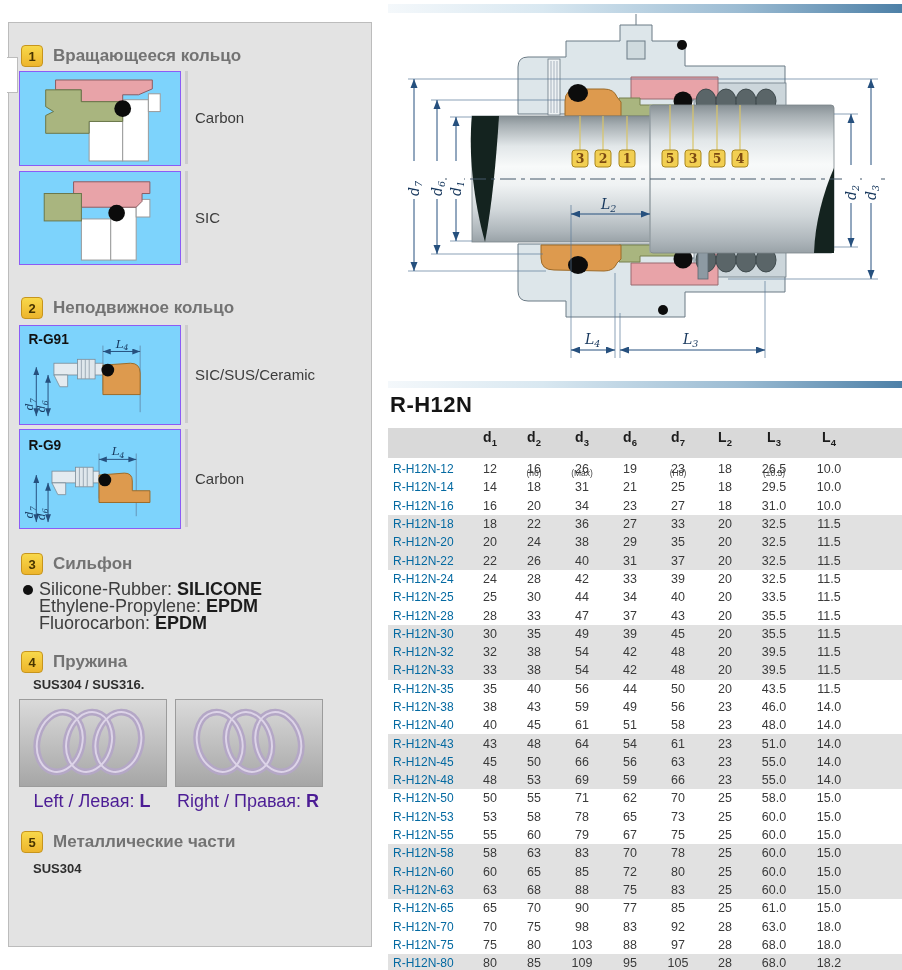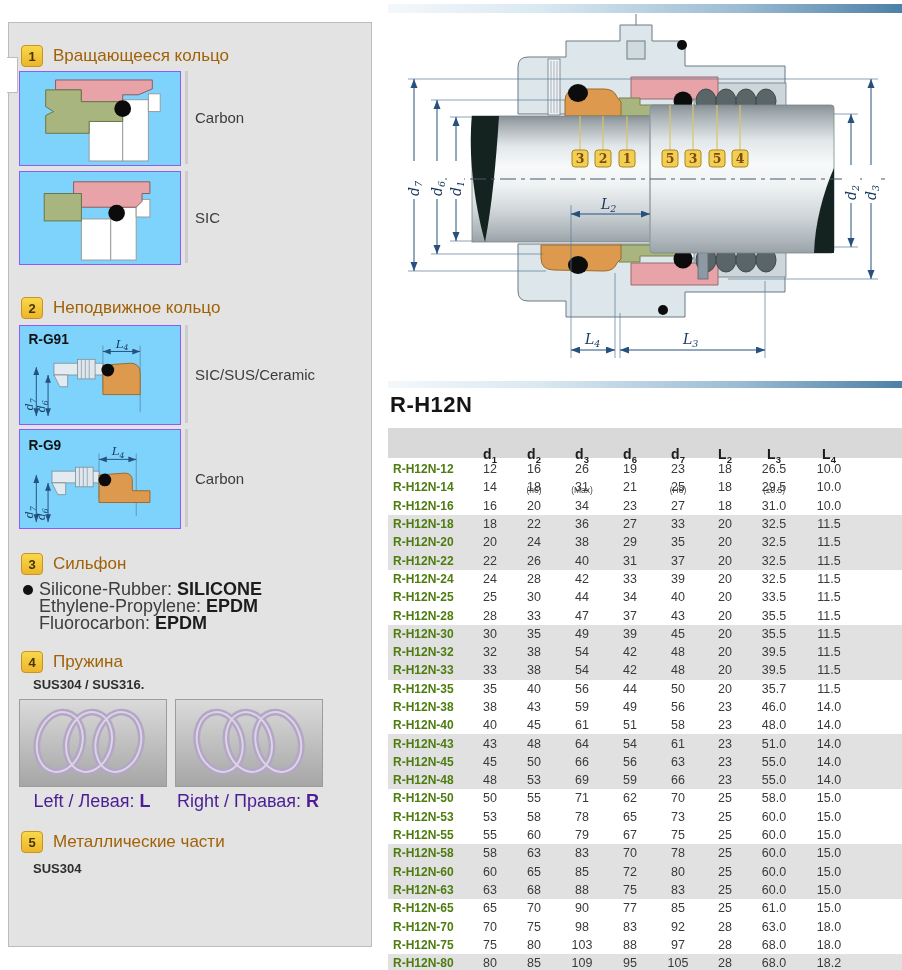--- a/index.html
+++ b/index.html
@@ -7,43 +7,43 @@
        font-family:"Liberation Sans",sans-serif;color:#222;overflow:hidden;}
   
   .sidebar{position:absolute;left:8px;top:22px;width:362px;height:923px;
            background:#e3e3e3;border:1px solid #bcbcbc;}
   .notch{position:absolute;left:-2px;top:34px;width:10px;height:34px;background:#fff;
          border:1px solid #bcbcbc;border-left:none;}
   .sec-head{position:absolute;left:12px;display:flex;align-items:center;gap:10px;}
   .badge{width:20px;height:20px;border-radius:4px;flex:0 0 auto;
          background:linear-gradient(180deg,#f8d84a,#edb52c);border:1px solid #c7951d;
          color:#473400;font-size:13px;font-weight:bold;display:flex;align-items:center;justify-content:center;}
-  .sec-title{font-size:17px;font-weight:normal;color:#a16207;}
+  .sec-title{font-size:17px;font-weight:bold;color:#737373;}
   .panel{position:absolute;left:10px;width:160px;background:#7dd3fc;border:1px solid #8b5cf6;}
   .panel-div{position:absolute;width:3px;background:#cdcdcd;}
   .panel-label{position:absolute;font-size:15px;color:#3c3c3c;}
   .bullets{position:absolute;left:30px;font-size:18px;color:#3d3d3d;line-height:17px;}
   .bullets b{color:#1c1c1c;}
   .dot{position:absolute;left:14px;width:10px;height:10px;border-radius:50%;background:#111;}
   .subtt{position:absolute;left:24px;font-size:13px;font-weight:bold;color:#2e2e2e;}
   .spring-panel{position:absolute;width:146px;height:86px;border:1px solid #9c9c9c;
                 background:linear-gradient(180deg,#dadada,#a6a6a6);}
   .spring-cap{position:absolute;font-size:18px;color:#4c1d95;text-align:center;width:146px;}
   
   .bluebar{position:absolute;left:388px;width:514px;
            background:linear-gradient(90deg,#f4f8fb 0%,#d9e8f1 30%,#9cbcd3 68%,#4d80a7 100%);}
   .rtitle{position:absolute;left:390px;top:392px;font-size:22px;font-weight:bold;color:#151515;letter-spacing:.5px;}
   .table{position:absolute;left:388px;top:428px;width:514px;font-size:12.5px;}
   .trow{display:grid;grid-template-columns:82px 40px 48px 48px 48px 48px 46px 52px 58px;
         height:18.3px;align-items:center;}
   .trow.head{height:30px;background:#d9d9d9;border-bottom:2px solid #fff;align-items:start;}
   .trow.shade{background:#e1e1e1;}
   .tc{text-align:center;color:#3a3a3a;}
-  .tc.model{text-align:left;padding-left:5px;font-weight:bold;color:#4d7c0f;font-size:12px;}
-  .hc{text-align:center;padding-top:20px;font-weight:bold;color:#1c1c1c;font-size:14px;line-height:13px;}
+  .tc.model{text-align:left;padding-left:5px;font-weight:normal;color:#0369a1;font-size:12px;}
+  .hc{text-align:center;padding-top:3px;font-weight:bold;color:#1c1c1c;font-size:14px;line-height:13px;}
   .hc sub{font-size:9.5px;}
   .hc .note{display:block;font-weight:normal;font-size:8.5px;color:#444;margin-top:18px;}
   .corner{background:linear-gradient(115deg,#c7c7c7 24%,#dadada 24.5%,#d0d0d0 46%,#dcdcdc 46.5%);}
   svg text{font-family:"DejaVu Serif",serif;}
   .sans{font-family:"Liberation Sans",sans-serif;}
 </style>
 </head>
 <body>
 
 <div class="sidebar">
@@ -519,21 +519,21 @@
         <div class="tc">11.5</div>
       </div>
       <div class="trow">
         <div class="tc model">R-H12N-35</div>
         <div class="tc">35</div>
         <div class="tc">40</div>
         <div class="tc">56</div>
         <div class="tc">44</div>
         <div class="tc">50</div>
         <div class="tc">20</div>
-        <div class="tc">35.7</div>
+        <div class="tc">43.5</div>
         <div class="tc">11.5</div>
       </div>
       <div class="trow">
         <div class="tc model">R-H12N-38</div>
         <div class="tc">38</div>
         <div class="tc">43</div>
         <div class="tc">59</div>
         <div class="tc">49</div>
         <div class="tc">56</div>
         <div class="tc">23</div>

